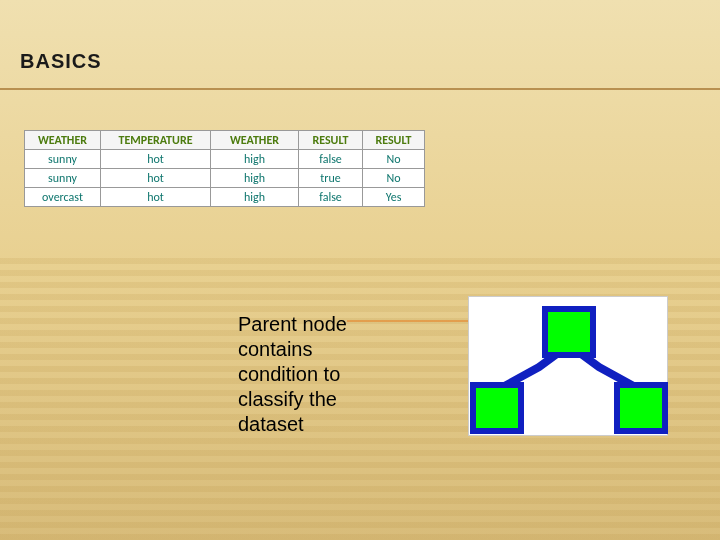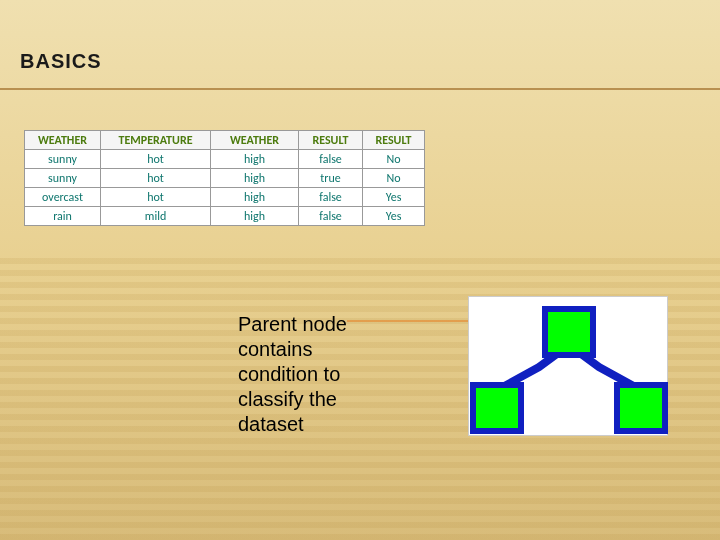--- a/index.html
+++ b/index.html
@@ -116,27 +116,20 @@
       <td>true</td>
       <td>No</td>
     </tr>
     <tr>
       <td>overcast</td>
       <td>hot</td>
       <td>high</td>
       <td>false</td>
       <td>Yes</td>
     </tr>
-    <tr>
-      <td>rain</td>
-      <td>mild</td>
-      <td>high</td>
-      <td>false</td>
-      <td>Yes</td>
-    </tr>
   </tbody>
 </table>
 
 <div class="caption">Parent node contains condition to classify the dataset</div>
 
 <svg class="arrow" width="200" height="8" viewBox="0 0 200 8">
   <line x1="0" y1="4" x2="188" y2="4" stroke-width="1.5" stroke="#E87B1C"></line>
   <polygon points="200,4 188,0 188,8" fill="#E87B1C"></polygon>
 </svg>
 

